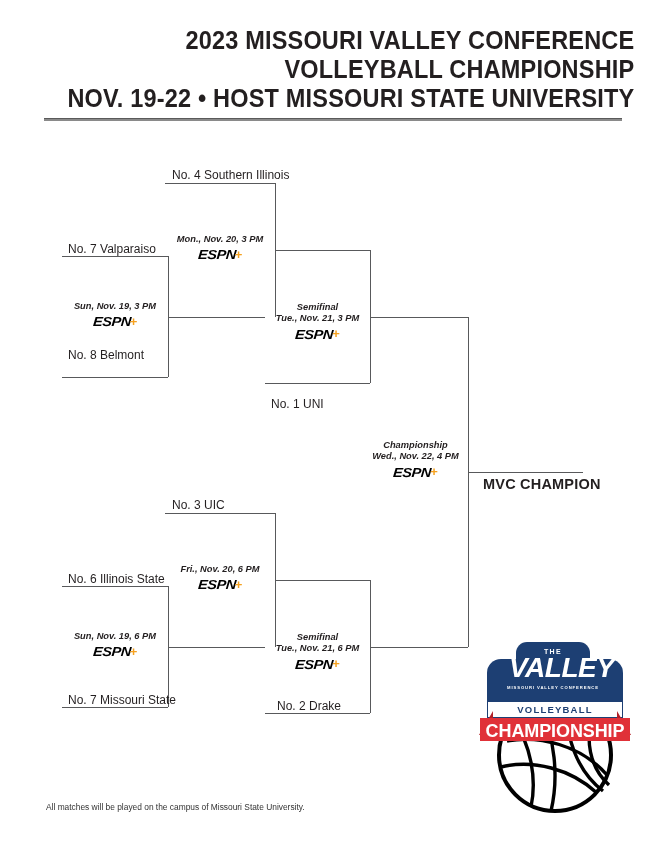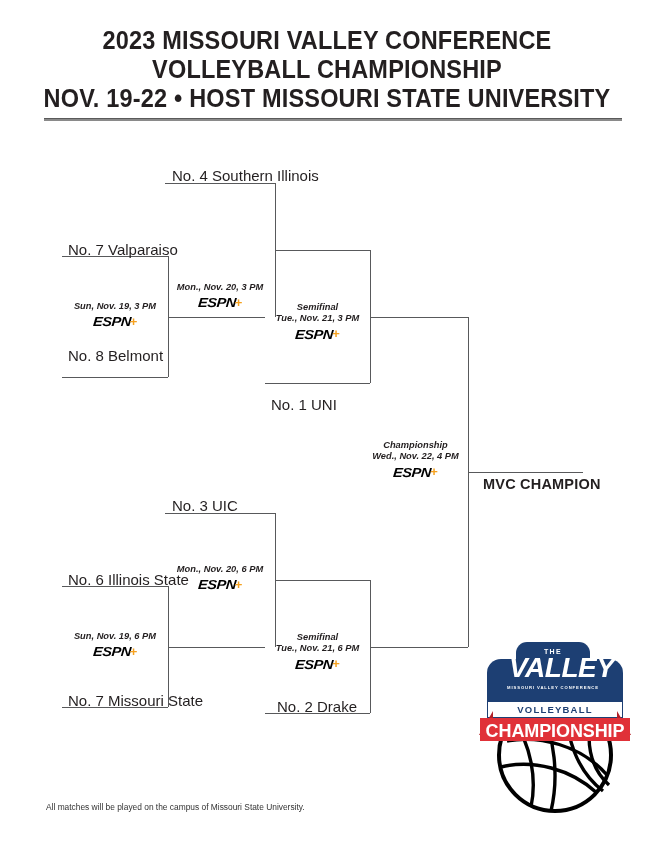--- a/index.html
+++ b/index.html
@@ -19,21 +19,21 @@
     background: #ffffff;
     overflow: hidden;
   }
 
   
   #header {
     position: absolute;
     left: 0;
     top: 26px;
     width: 654px;
-    text-align: center;
+    text-align: right;
   }
   .title-line {
     font-family: "Liberation Sans Narrow", "Liberation Sans", sans-serif;
     font-weight: bold;
     font-size: 25px;
     letter-spacing: 0.2px;
     line-height: 29px;
     color: #231f20;
     transform: scaleX(0.94);
     transform-origin: center;
@@ -58,21 +58,21 @@
   }
   .vline {
     position: absolute;
     width: 0;
     border-left: 1.3px solid #58595b;
   }
 
   
   .team {
     position: absolute;
-    font-size: 15px;
+    font-size: 12px;
     line-height: 11px;
     color: #231f20;
     white-space: nowrap;
   }
   .match {
     position: absolute;
     font-size: 9.3px;
     font-weight: bold;
     font-style: italic;
     line-height: 11.4px;
@@ -315,29 +315,29 @@
     </div>
   </div>
 
   <div class="match" style="left:62px; top:631px; width:106px;">
     <div>Sun, Nov. 19, 6 PM</div>
     <div class="espn" style="font-size:13px; margin-top:3px;">
       <span class="word">ESPN</span><span class="plus">+</span>
     </div>
   </div>
 
-  <div class="match" style="left:165px; top:234px; width:110px;margin-top:48px;">
+  <div class="match" style="left:165px; top:234px; width:110px;">
     <div>Mon., Nov. 20, 3 PM</div>
     <div class="espn" style="font-size:13px; margin-top:3px;">
       <span class="word">ESPN</span><span class="plus">+</span>
     </div>
   </div>
 
   <div class="match" style="left:165px; top:564px; width:110px;">
-    <div>Mon., Nov. 20, 6 PM</div>
+    <div>Fri., Nov. 20, 6 PM</div>
     <div class="espn" style="font-size:13px; margin-top:3px;">
       <span class="word">ESPN</span><span class="plus">+</span>
     </div>
   </div>
 
   <div class="match" style="left:250px; top:302px; width:135px;">
     <div>Semifinal</div>
     <div>Tue., Nov. 21, 3 PM</div>
     <div class="espn" style="font-size:13px; margin-top:3px;">
       <span class="word">ESPN</span><span class="plus">+</span>

